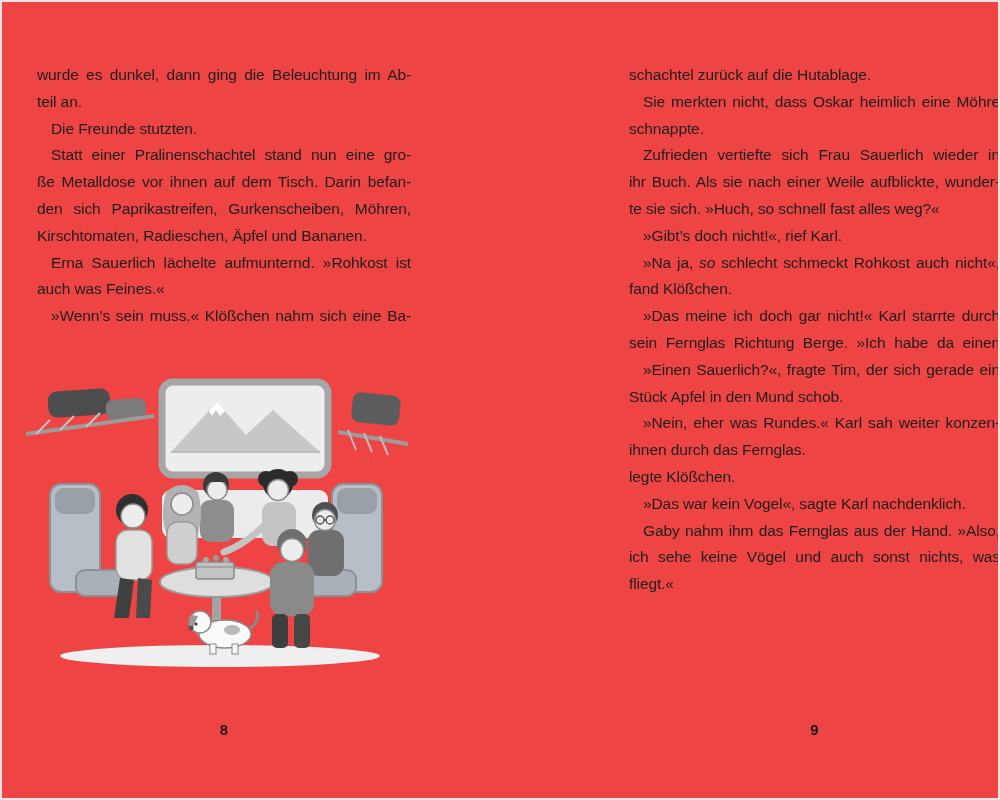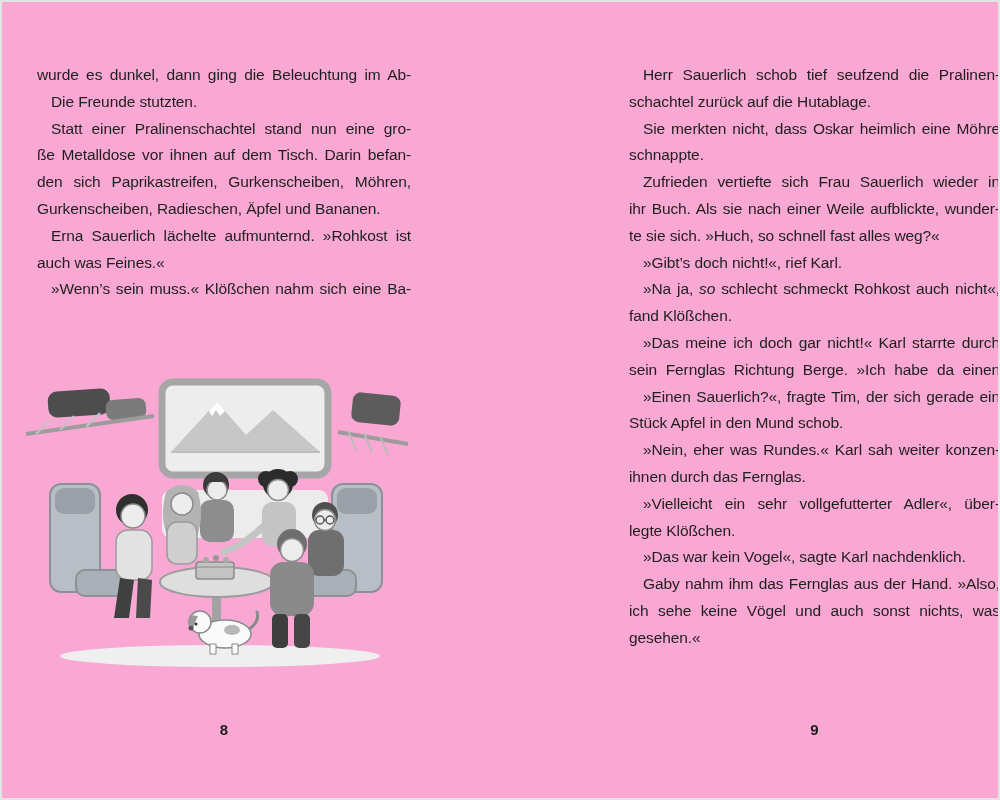--- a/index.html
+++ b/index.html
@@ -4,21 +4,21 @@
 <style>
   * { margin:0; padding:0; box-sizing:border-box; }
   html,body { background:#ffffff; }
   body {
     width:1000px; height:800px;
     font-family:"Liberation Sans", sans-serif;
     color:#1f1f1f;
   }
   .sheet {
     position:relative; width:1000px; height:800px;
-    background:#f9a8d4;
+    background:#ef4444;
     border:2px solid #e4e4e4;
     overflow:hidden;
   }
   .page-col {
     position:absolute; top:60px;
     font-size:15.5px; line-height:26.8px;
     letter-spacing:-0.1px;
     color:#1e1e1e;
   }
   #left-col  { left:35px;  width:374px; }
@@ -38,25 +38,26 @@
   #page-num-left  { left:35px;  width:374px; }
   #page-num-right { left:627px; width:371px; }
 </style>
 </head>
 <body>
 
 <div class="sheet">
 
   <div class="page-col" id="left-col">
     <div class="line fill">wurde es dunkel, dann ging die Beleuchtung im Ab-</div>
+    <div class="line">teil an.</div>
     <div class="line indent">Die Freunde stutzten.</div>
     <div class="line indent fill">Statt einer Pralinenschachtel stand nun eine gro-</div>
     <div class="line fill">ße Metalldose vor ihnen auf dem Tisch. Darin befan-</div>
     <div class="line fill">den sich Paprikastreifen, Gurkenscheiben, Möhren,</div>
-    <div class="line">Gurkenscheiben, Radieschen, Äpfel und Bananen.</div>
+    <div class="line">Kirschtomaten, Radieschen, Äpfel und Bananen.</div>
     <div class="line indent fill">Erna Sauerlich lächelte aufmunternd. »Rohkost ist</div>
     <div class="line">auch was Feines.«</div>
     <div class="line indent fill">»Wenn’s sein muss.« Klößchen nahm sich eine Ba-</div>
   </div>
 
   <div class="illustration-box" role="img" aria-label="Kinder, Erwachsene und ein Hund im Zugabteil; auf dem Tisch eine Metalldose, im Fenster Berge">
     <svg viewBox="0 0 392 302" xmlns="http://www.w3.org/2000/svg">
 
       <ellipse cx="200" cy="284" rx="160" ry="11" fill="#efefef"></ellipse>
 
@@ -156,40 +157,38 @@
         <path d="M171 243 q-4 8 2 13 q3 -8 5 -12 z" fill="#9a9a9a"></path>
         <circle cx="176" cy="252" r="1.5" fill="#333333"></circle>
         <circle cx="171" cy="256" r="2.5" fill="#555555"></circle>
         <rect x="190" y="272" width="6" height="10" fill="#fafafa" stroke="#8a8a8a" stroke-width="1"></rect>
         <rect x="212" y="272" width="6" height="10" fill="#fafafa" stroke="#8a8a8a" stroke-width="1"></rect>
       </g>
     </svg>
   </div>
 
   <div class="page-col" id="right-col">
-    <div class="line indent fill">Herr Sauerlich schob tief seufzend die Pralinen-</div>
     <div class="line">schachtel zurück auf die Hutablage.</div>
     <div class="line indent fill">Sie merkten nicht, dass Oskar heimlich eine Möhre</div>
     <div class="line">schnappte.</div>
     <div class="line indent fill">Zufrieden vertiefte sich Frau Sauerlich wieder in</div>
     <div class="line fill">ihr Buch. Als sie nach einer Weile aufblickte, wunder-</div>
     <div class="line">te sie sich. »Huch, so schnell fast alles weg?«</div>
     <div class="line indent">»Gibt’s doch nicht!«, rief Karl.</div>
     <div class="line indent fill"><span>»Na ja, </span><em>so</em><span> schlecht schmeckt Rohkost auch nicht«,</span></div>
     <div class="line">fand Klößchen.</div>
     <div class="line indent fill">»Das meine ich doch gar nicht!« Karl starrte durch</div>
     <div class="line fill">sein Fernglas Richtung Berge. »Ich habe da einen</div>
     <div class="line indent fill">»Einen Sauerlich?«, fragte Tim, der sich gerade ein</div>
     <div class="line">Stück Apfel in den Mund schob.</div>
     <div class="line indent fill">»Nein, eher was Rundes.« Karl sah weiter konzen-</div>
     <div class="line">ihnen durch das Fernglas.</div>
-    <div class="line indent fill">»Vielleicht ein sehr vollgefutterter Adler«, über-</div>
     <div class="line">legte Klößchen.</div>
     <div class="line indent">»Das war kein Vogel«, sagte Karl nachdenklich.</div>
     <div class="line indent fill">Gaby nahm ihm das Fernglas aus der Hand. »Also,</div>
     <div class="line fill">ich sehe keine Vögel und auch sonst nichts, was</div>
-    <div class="line">gesehen.«</div>
+    <div class="line">fliegt.«</div>
   </div>
 
   <div class="page-num" id="page-num-left">8</div>
   <div class="page-num" id="page-num-right">9</div>
 
 </div>
 
 </body></html>

